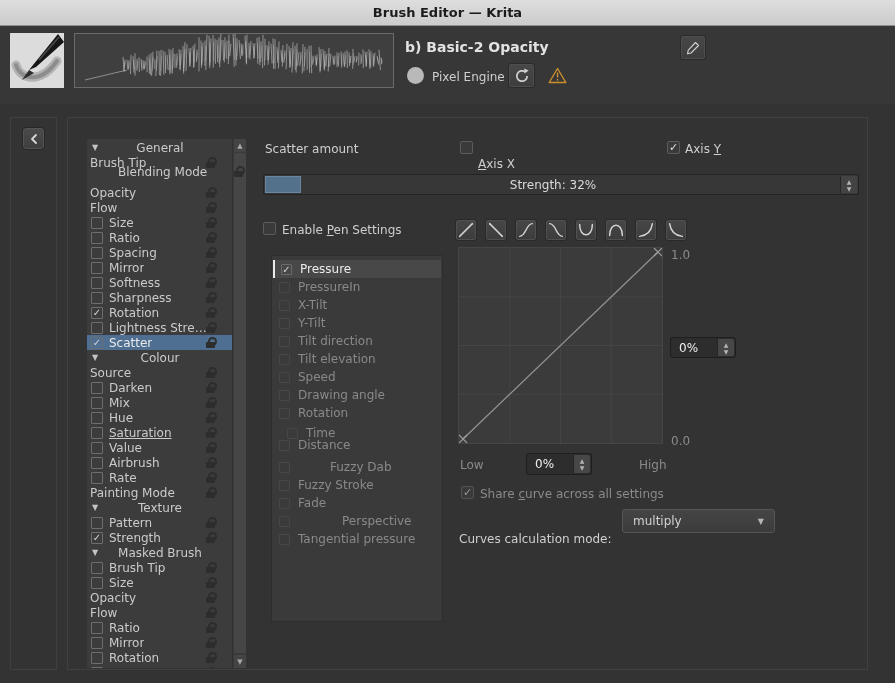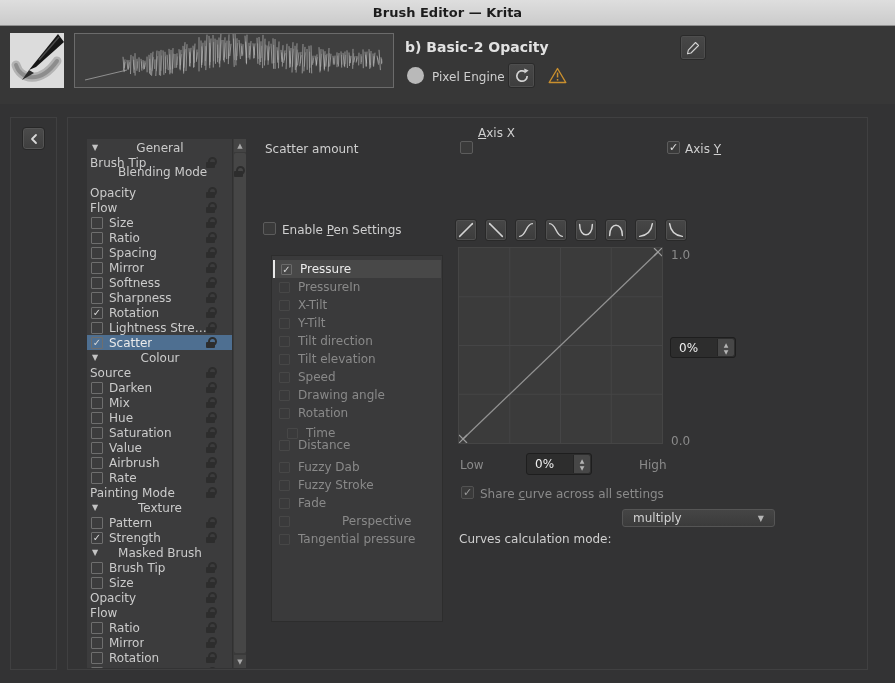--- a/index.html
+++ b/index.html
@@ -109,21 +109,21 @@
   .sensor-row span.txt { margin-left:8px; white-space:nowrap; }
   
   .curve-box { position:absolute; left:458px; top:247px; width:205px; height:197px; background:#3b3b3b; border:1px solid #454545; }
   .spinbox {
     position:absolute; background:#2d2d2d; border:1px solid #1e1e1e; border-radius:3px;
     color:#efefef; display:flex; align-items:center;
   }
   .spinbox .val { margin-left:8px; }
   .spinbox .spin-arrows { background:#474747; border-left:1px solid #252525; border-radius:0 2px 2px 0; }
   .dropdown {
-    position:absolute; left:622px; top:509px; width:153px; height:18px;
+    position:absolute; left:622px; top:509px; width:153px; height:24px;
     background:linear-gradient(#454545,#3b3b3b); border:1px solid #555555; border-radius:3px;
     display:flex; align-items:center; color:#d2d2d2;
   }
   .dropdown .val { margin-left:10px; }
   .dropdown .arrow { position:absolute; right:10px; font-size:8px; color:#b5b5b5; }
 </style>
 </head>
 <body>
 
 <div class="screen">
@@ -268,21 +268,21 @@
       <div class="sb-row check" style="top: 256px;">
         <span class="sb-check"></span>
         <span class="sb-label">Mix</span>
         <span class="lock"></span>
       </div>
       <div class="sb-row check" style="top: 271px;">
         <span class="sb-check"></span>
         <span class="sb-label">Hue</span>
         <span class="lock"></span>
       </div>
-      <div class="sb-row check" style="top: 286px;">
+      <div class="sb-row check" style="top: 286px; text-decoration: underline;">
         <span class="sb-check"></span>
         <span class="sb-label">Saturation</span>
         <span class="lock"></span>
       </div>
       <div class="sb-row check" style="top: 301px;">
         <span class="sb-check"></span>
         <span class="sb-label">Value</span>
         <span class="lock"></span>
       </div>
       <div class="sb-row check" style="top: 316px;">
@@ -353,25 +353,33 @@
       <div class="sb-row check" style="top: 526px;">
         <span class="sb-check"></span>
         <span class="sb-label">Scatter</span>
         <span class="lock"></span>
       </div>
     </div>
 
   <div class="label" style="left:265px; top:142px">Scatter amount</div>
 
   <div class="cb" style="left:460px; top:141px" id="axis-x-cb"></div>
-  <div class="label" style="left:478px; top:126px" id="axis-x-label"><u>A</u>xis X</div>
+  <div class="label" style="left:478px; top:157px" id="axis-x-label"><u>A</u>xis X</div>
 
   <div class="cb" style="left:667px; top:141px" id="axis-y-cb">✓</div>
   <div class="label" style="left:685px; top:142px" id="axis-y-label">Axis <u>Y</u></div>
 
+  <div class="slider">
+    <div class="fill" id="strength-fill" style="width: 6%;"></div>
+    <div class="s-label">Strength: 32%</div>
+    <div class="spin-arrows">
+        <span>▲</span>
+        <span>▼</span>
+      </div>
+  </div>
 
   <div class="cb" style="left:263px; top:222px" id="pen-cb"></div>
   <div class="label" style="left:282px; top:223px">Enable <u>P</u>en Settings</div>
 
   <div id="preset-buttons">
       <div class="preset-btn" style="left: 455px;">
         <svg width="22" height="22" viewBox="0 0 22 22">
           <path d="M4 18 L18 4" stroke="#d4d4d4" stroke-width="1.6" fill="none" stroke-linecap="round"></path>
         </svg>
       </div>
@@ -450,21 +458,21 @@
         <span class="txt">Rotation</span>
       </div>
       <div class="sensor-row" style="top: 180px;">
         <span class="sensor-check"></span>
         <span class="txt">Distance</span>
       </div>
       <div class="sensor-row" style="top: 168px; margin-left: 8px;">
         <span class="sensor-check"></span>
         <span class="txt">Time</span>
       </div>
-      <div class="sensor-row" style="top: 202px;">
+      <div class="sensor-row" style="top: 202px; gap: 32px;">
         <span class="sensor-check"></span>
         <span class="txt">Fuzzy Dab</span>
       </div>
       <div class="sensor-row" style="top: 220px;">
         <span class="sensor-check"></span>
         <span class="txt">Fuzzy Stroke</span>
       </div>
       <div class="sensor-row" style="top: 238px;">
         <span class="sensor-check"></span>
         <span class="txt">Fade</span>

